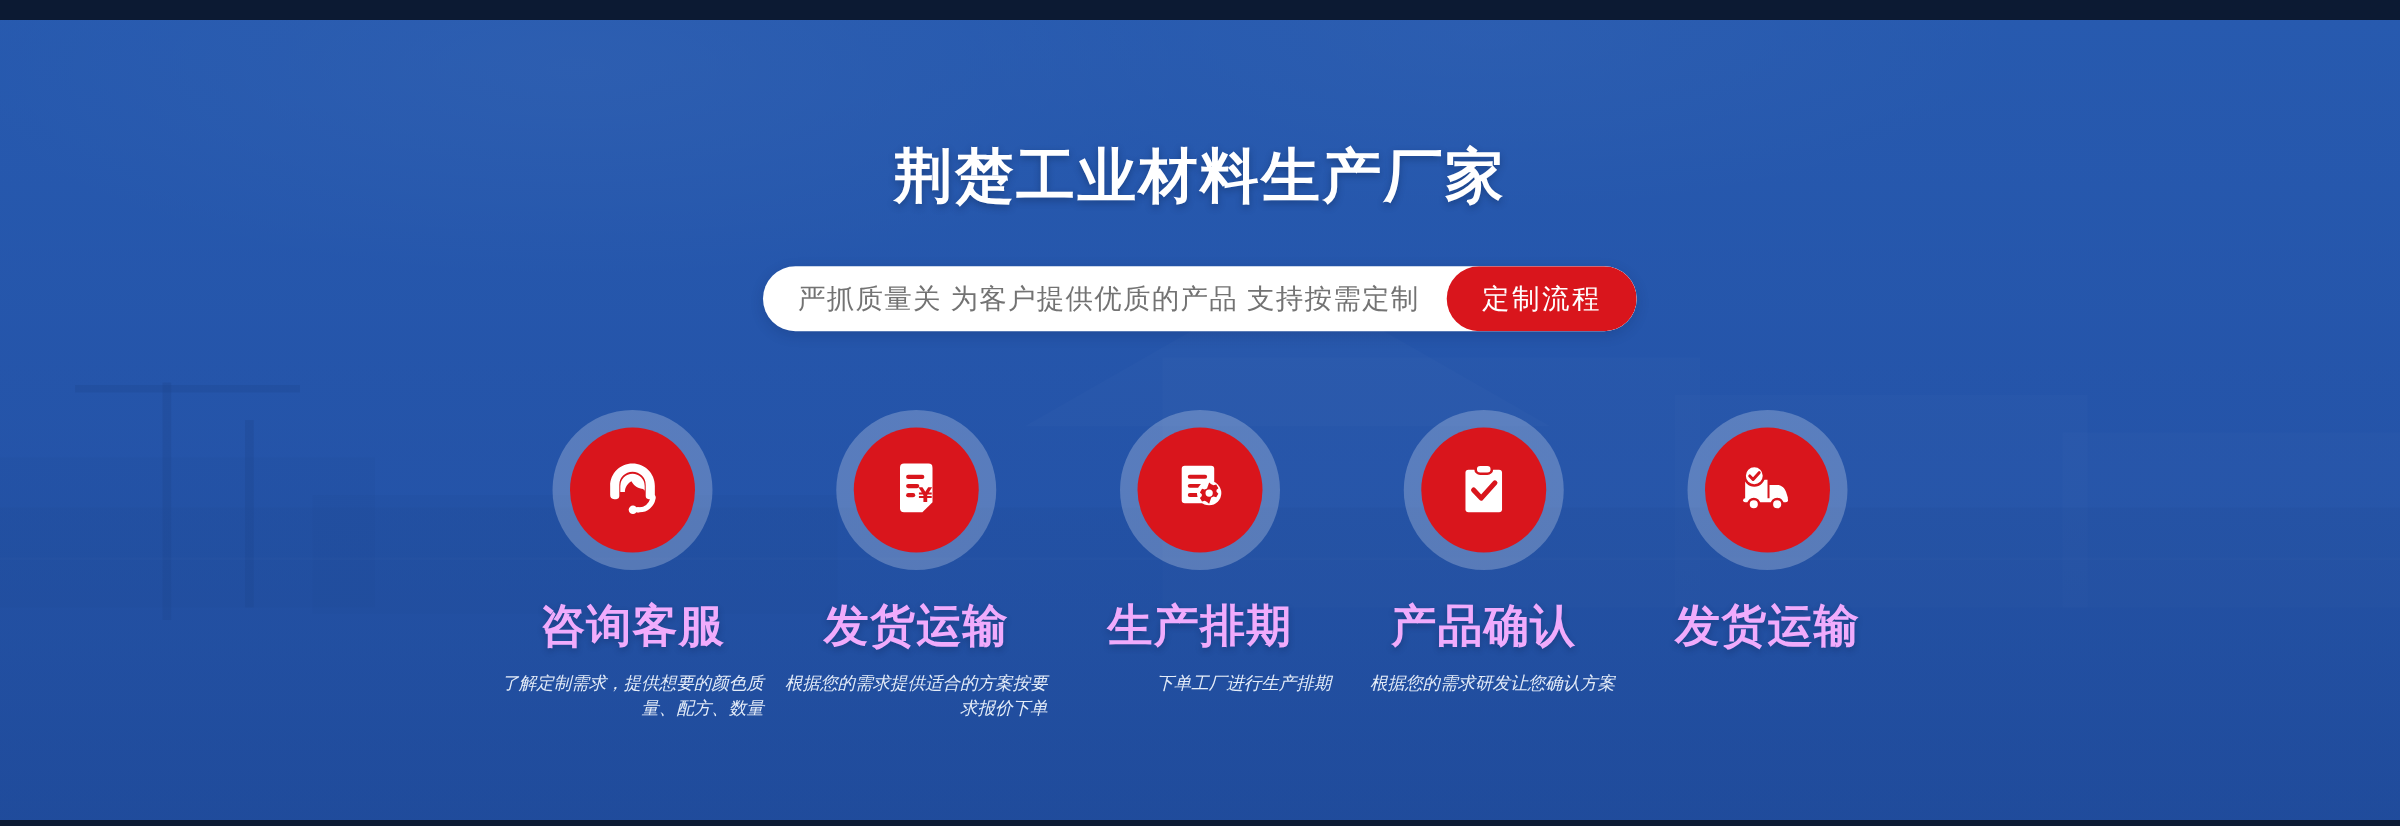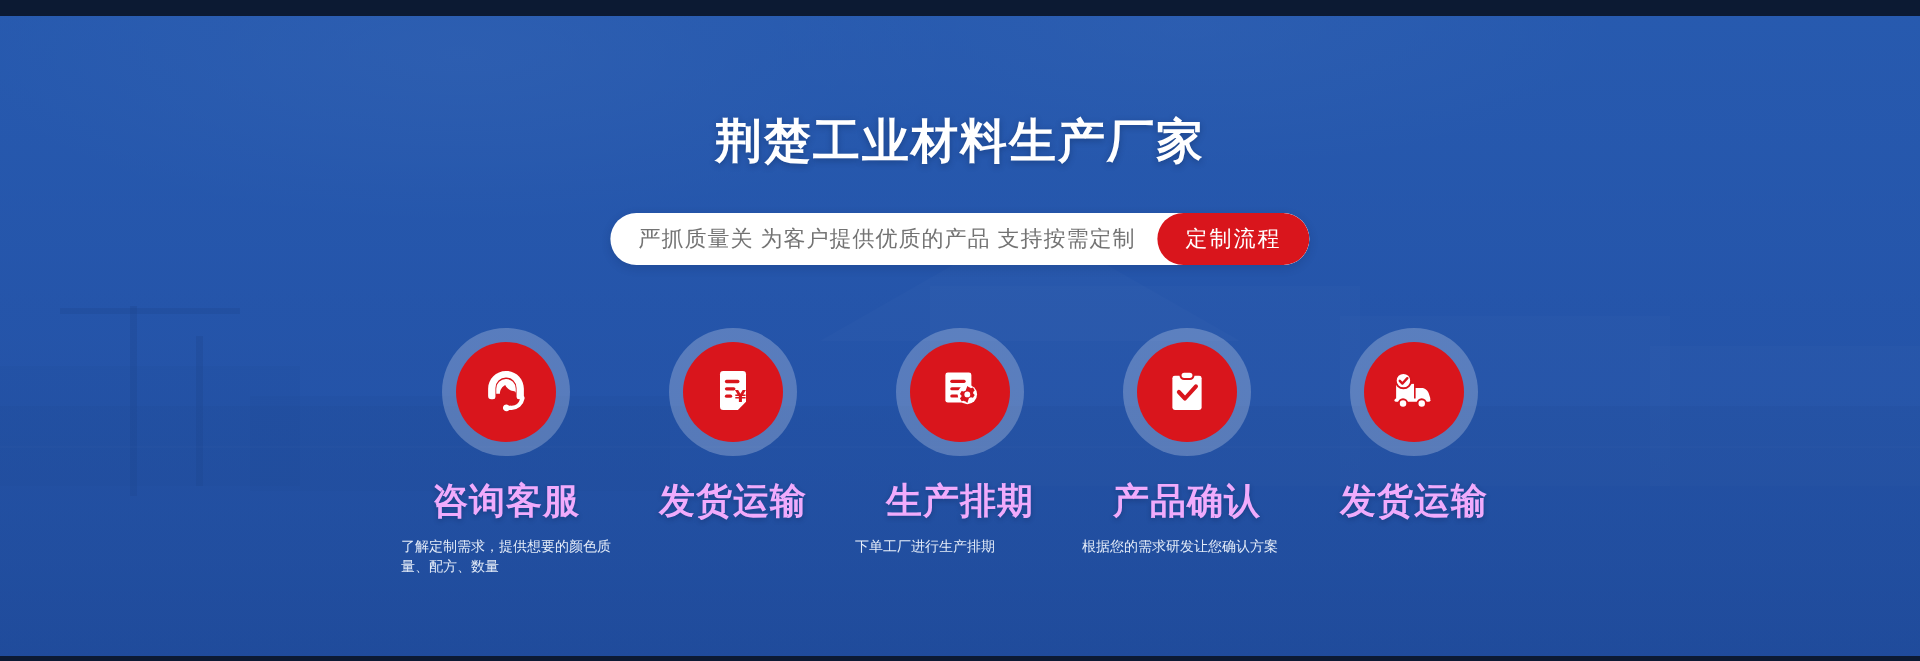--- a/index.html
+++ b/index.html
@@ -176,22 +176,23 @@
     letter-spacing: 1px;
     line-height: 1;
     white-space: nowrap;
     text-shadow: 0 2px 5px rgba(10,28,66,0.30);
   }
   .step-desc {
     margin-top: 17px;
     color: #e4ecf8;
     font-size: 14px;
     line-height: 1.45;
-    text-align: left;
+    text-align: right;
     width: 210px;
+    font-style: italic;
   }
 </style>
 </head>
 <body>
 
 <div id="banner">
 
   <div class="bg-layer bg-sky">
     <div class="bg-build" style="left:930px;  top:270px; width:430px; height:200px;"></div>
     <div class="bg-roof" style="left:820px;  top:205px;"></div>
@@ -242,20 +243,21 @@
                 <path d="M16 10a4 4 0 0 1 4-4h24a4 4 0 0 1 4 4v34L38 54H20a4 4 0 0 1-4-4V10z" fill="#ffffff"></path>
                 <rect x="22" y="17" width="18" height="4.2" rx="2.1" fill="#d9151c"></rect>
                 <rect x="22" y="26" width="13" height="4.2" rx="2.1" fill="#d9151c"></rect>
                 <rect x="22" y="35" width="9" height="4.2" rx="2.1" fill="#d9151c"></rect>
                 <text x="41" y="44" font-family="DejaVu Sans, sans-serif" font-size="20" font-weight="bold" fill="#d9151c" text-anchor="middle">¥</text>
               </svg>
             </span>
           </div>
         </div>
         <div class="step-title">发货运输</div>
+        <div class="step-desc">根据您的需求提供适合的方案按要求报价下单</div>
       </div>
 
       <div class="step">
         <div class="circle-outer">
           <div class="circle-inner">
             <span>
               <svg viewBox="0 0 64 64" xmlns="http://www.w3.org/2000/svg">
                 <path d="M14 11a3 3 0 0 1 3-3h26a3 3 0 0 1 3 3v31a3 3 0 0 1-3 3H17a3 3 0 0 1-3-3V11z" fill="#ffffff"></path>
                 <rect x="20" y="17" width="19" height="3.8" rx="1.9" fill="#d9151c"></rect>
                 <rect x="20" y="26" width="15" height="3.8" rx="1.9" fill="#d9151c"></rect>

